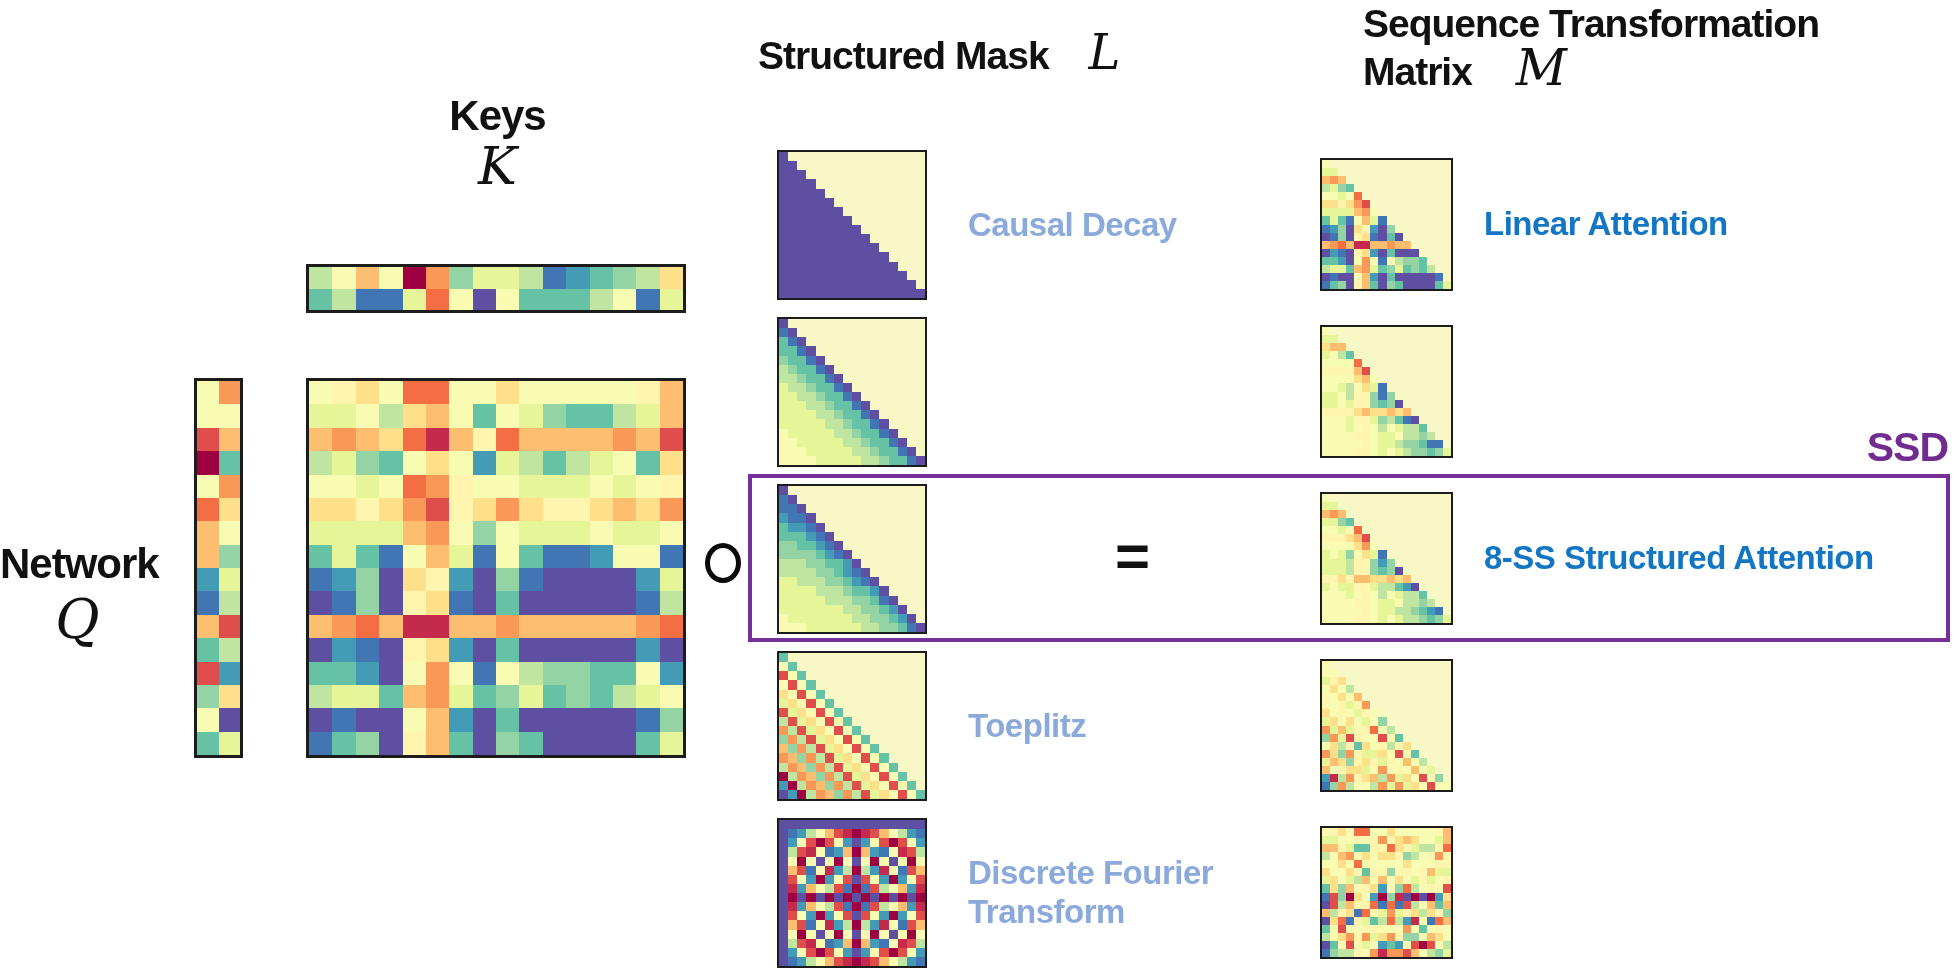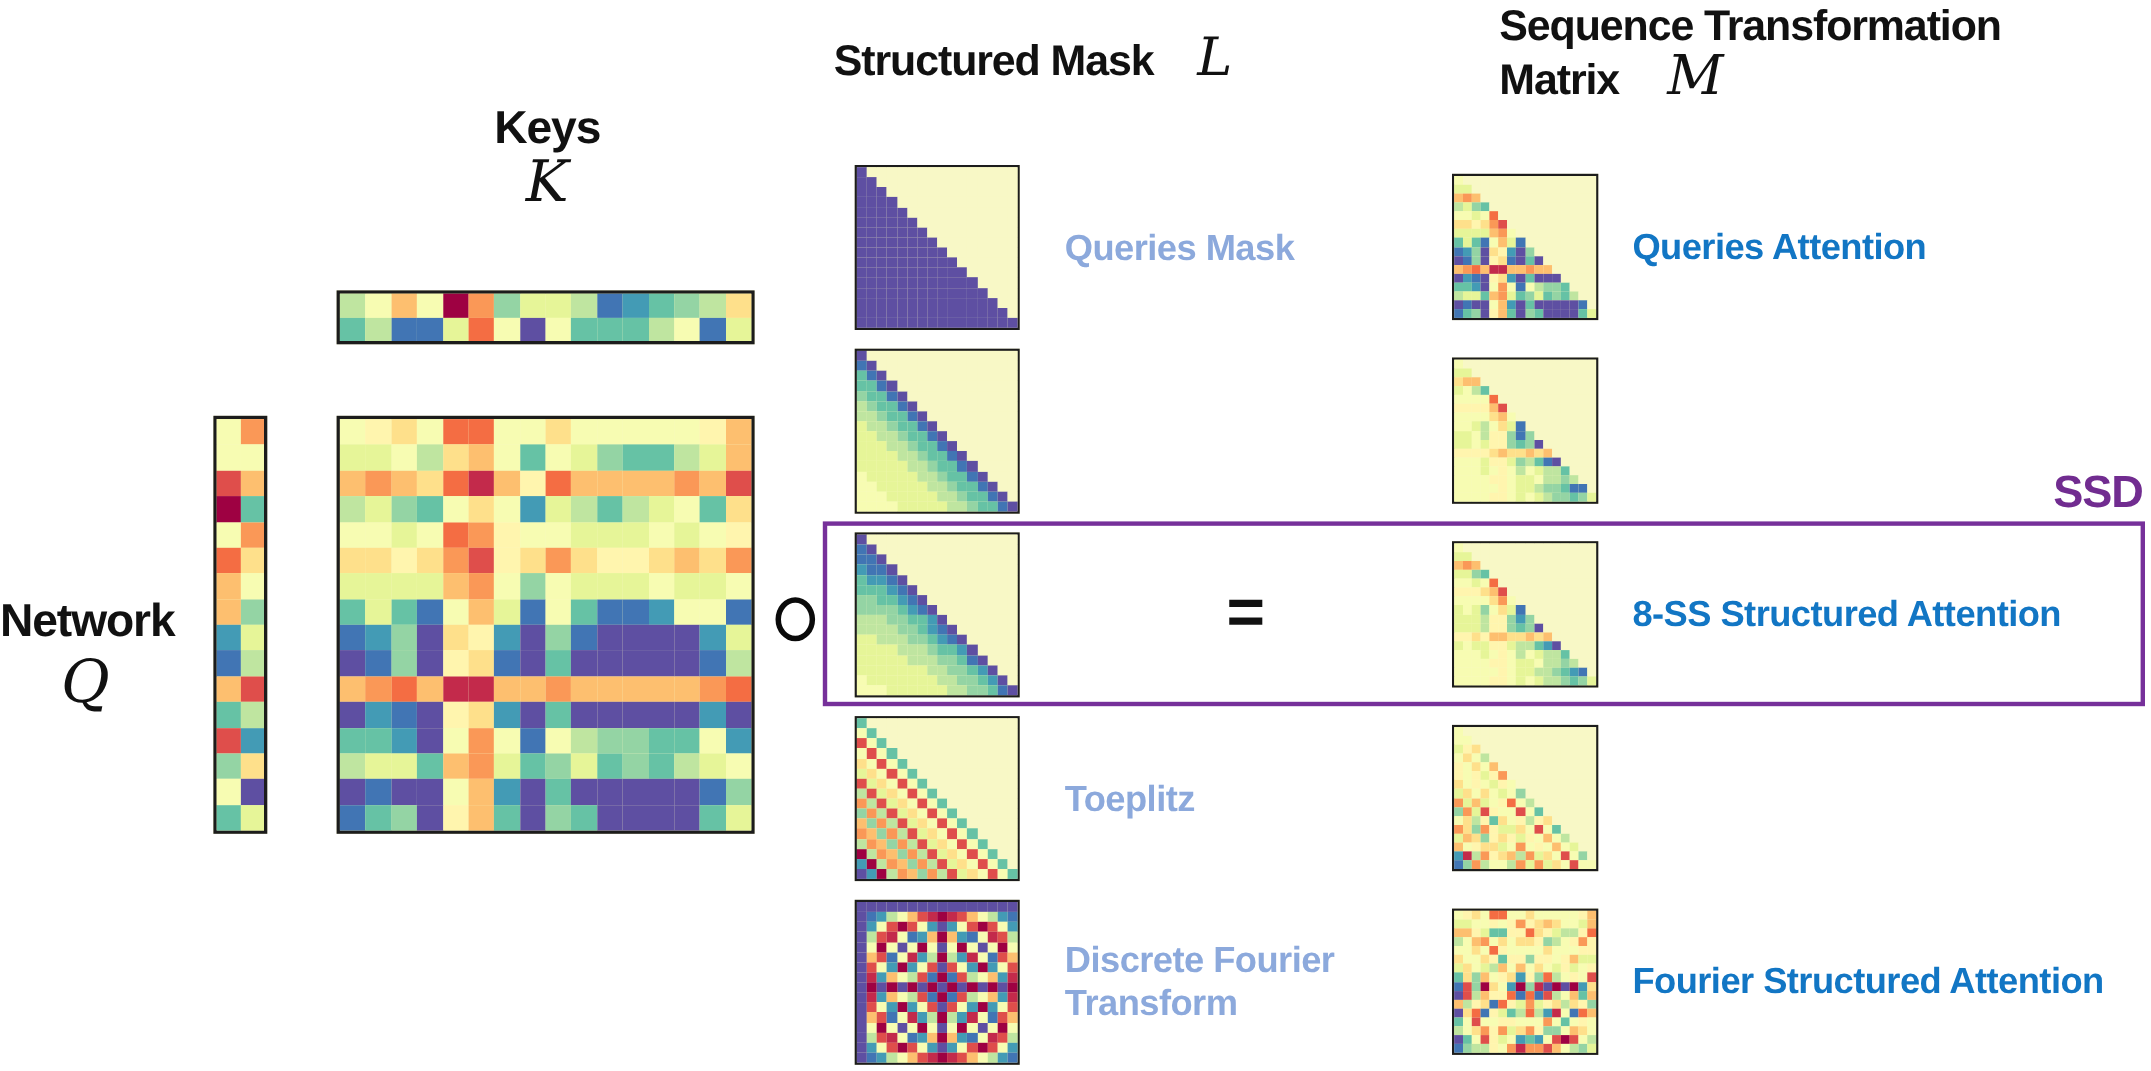--- a/index.html
+++ b/index.html
@@ -1664,21 +1664,21 @@
       <div class="cell" style="background: rgb(158, 1, 66);"></div>
       <div class="cell" style="background: rgb(195, 42, 75);"></div>
       <div class="cell" style="background: rgb(223, 78, 75);"></div>
       <div class="cell" style="background: rgb(253, 191, 111);"></div>
       <div class="cell" style="background: rgb(247, 252, 178);"></div>
       <div class="cell" style="background: rgb(191, 229, 160);"></div>
       <div class="cell" style="background: rgb(67, 155, 181);"></div>
       <div class="cell" style="background: rgb(65, 117, 180);"></div>
     </div>
 
-  <div class="rowlabel mask-label" style="left: 968px; top: 150px; width: 250px; height: 150px; color: rgb(140, 169, 220);">Queries Mask</div>
+  <div class="rowlabel mask-label" style="left: 968px; top: 150px; width: 250px; height: 150px; color: rgb(140, 169, 220);">Causal Decay</div>
   <div class="rowlabel mask-label" style="left: 968px; top: 651px; width: 250px; height: 150px; color: rgb(140, 169, 220);">Toeplitz</div>
   <div class="rowlabel mask-label" style="left: 968px; top: 818px; width: 250px; height: 150px; color: rgb(140, 169, 220);">Discrete Fourier Transform</div>
 
   <div class="matrix thumb" style="left: 1320px; top: 158px; width: 133px; height: 133px; grid-template-columns: repeat(16, 1fr); grid-template-rows: repeat(16, 1fr); border-color: rgb(28, 28, 28);">
       <div class="cell" style="background: rgb(247, 252, 178);"></div>
       <div class="cell" style="background: rgb(248, 248, 198);"></div>
       <div class="cell" style="background: rgb(248, 248, 198);"></div>
       <div class="cell" style="background: rgb(248, 248, 198);"></div>
       <div class="cell" style="background: rgb(248, 248, 198);"></div>
       <div class="cell" style="background: rgb(248, 248, 198);"></div>
@@ -2959,17 +2959,16 @@
       <div class="cell" style="background: rgb(250, 152, 87);"></div>
       <div class="cell" style="background: rgb(250, 152, 87);"></div>
       <div class="cell" style="background: rgb(223, 78, 75);"></div>
       <div class="cell" style="background: rgb(253, 191, 111);"></div>
       <div class="cell" style="background: rgb(247, 252, 178);"></div>
       <div class="cell" style="background: rgb(191, 229, 160);"></div>
       <div class="cell" style="background: rgb(148, 212, 164);"></div>
       <div class="cell" style="background: rgb(230, 245, 152);"></div>
     </div>
 
-  <div class="rowlabel attn-label" style="left: 1484px; top: 158px; width: 470px; height: 133px; color: rgb(18, 118, 196);">Queries Attention</div>
+  <div class="rowlabel attn-label" style="left: 1484px; top: 158px; width: 470px; height: 133px; color: rgb(18, 118, 196);">Linear Attention</div>
   <div class="rowlabel attn-label" style="left: 1484px; top: 492px; width: 470px; height: 133px; color: rgb(18, 118, 196);">8-SS Structured Attention</div>
-  <div class="rowlabel attn-label" style="left: 1484px; top: 826px; width: 470px; height: 133px; color: rgb(18, 118, 196);">Fourier Structured Attention</div>
 
 </div>
 
 </body></html>

